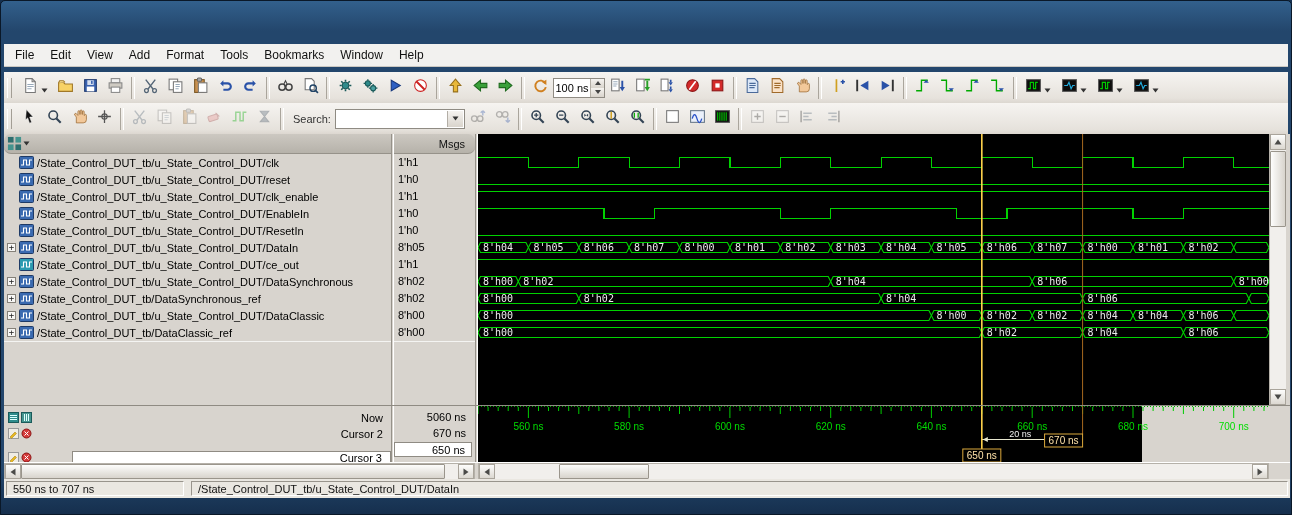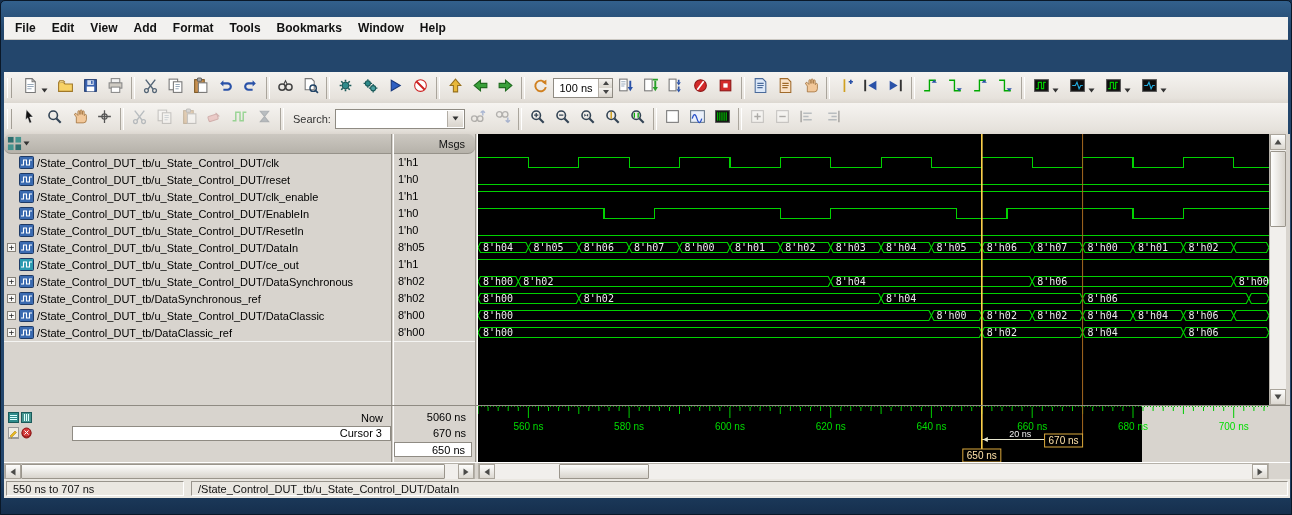--- a/index.html
+++ b/index.html
@@ -11,22 +11,22 @@
     background:linear-gradient(180deg,#ddebf9 0%,#bad4ec 40%,#9dbedf 50%,#b4cde8 100%);
     border-bottom:1px solid #6b8cae;border-radius:4px 4px 0 0;}
   .title-icon{margin-left:6px;display:flex;}
   .title-text{margin-left:5px;font-size:12px;color:#111;}
   .win-controls{margin-left:auto;display:flex;align-self:flex-start;padding-right:6px;}
   .winbtn{width:30px;height:19px;margin-left:1px;display:flex;align-items:center;justify-content:center;
     background:linear-gradient(180deg,#fdfefe,#d6e2ef 45%,#b8cbdf 50%,#cfdeee);
     border:1px solid #5a7894;border-top:none;border-radius:0 0 4px 4px;box-sizing:border-box;}
   .winbtn.close{width:46px;background:linear-gradient(180deg,#f3b8ab,#e08a77 45%,#ce5038 50%,#df8470);border-color:#7e2d1e;}
   
-  #menubar{position:absolute;left:3px;top:16px;right:3px;height:22px;background:#f2f1ef;
-    border-bottom:1px solid #cbc8c2;display:flex;align-items:center;padding-left:3px;font-weight:bold;}
+  #menubar{position:absolute;left:3px;top:43px;right:3px;height:22px;background:#f2f1ef;
+    border-bottom:1px solid #cbc8c2;display:flex;align-items:center;padding-left:3px;}
   .menu-item{font-size:12px;color:#111;padding:3px 8px;}
   
   #paneheader{position:absolute;left:3px;top:50px;right:3px;height:21px;display:flex;align-items:center;
     background:linear-gradient(180deg,#fbfaf9,#e3dfd9);border-bottom:1px solid #b3afa7;}
   .pane-icon{margin-left:4px;display:flex;}
   .pane-title{font-size:12px;margin-left:5px;color:#222;}
   .pane-grip{position:absolute;left:50%;top:9px;transform:translateX(-50%);width:70px;height:4px;
     background:repeating-linear-gradient(90deg,#aba69d 0 2px,transparent 2px 5px);}
   .pane-btns{margin-left:auto;display:flex;padding-right:5px;gap:2px;}
   .pane-btn{width:16px;height:15px;border:1px solid #a9a59d;background:linear-gradient(#f8f7f6,#dedad3);
@@ -41,21 +41,21 @@
   .tb-btn{width:25px;height:25px;display:flex;align-items:center;justify-content:center;box-sizing:border-box;
     border:1px solid transparent;border-radius:2px;flex:none;}
   .tb-btn.has-dd{width:36px;gap:2px;}
   .tb-btn.disabled{opacity:.35;}
   .tb-label{font-size:11px;color:#333;margin:0 4px 0 6px;}
   .combo{width:130px;height:20px;background:#fff;border:1px solid #8f8b83;position:relative;box-sizing:border-box;flex:none;}
   .combo input{position:absolute;inset:0;border:none;outline:none;font:11px "Liberation Sans",sans-serif;
     padding:0 18px 0 4px;background:transparent;}
   .combo-arrow{position:absolute;right:1px;top:1px;width:15px;bottom:1px;background:linear-gradient(#f5f3f0,#d9d4cc);
     border-left:1px solid #b3aea6;display:flex;align-items:center;justify-content:center;}
-  .spin{width:60px;height:20px;background:#fff;border:1px solid #8f8b83;box-sizing:border-box;display:flex;align-items:center;flex:none;}
+  .spin{width:52px;height:20px;background:#fff;border:1px solid #8f8b83;box-sizing:border-box;display:flex;align-items:center;flex:none;}
   .spin-val{flex:1;text-align:center;font-size:11px;}
   .spin-arrows{width:13px;height:100%;display:flex;flex-direction:column;border-left:1px solid #b3aea6;}
   .spin-btn{flex:1;display:flex;align-items:center;justify-content:center;background:linear-gradient(#f5f3f0,#d9d4cc);}
   
   #main{position:absolute;left:3px;top:133px;width:1286px;height:271px;background:#d8d4ce;overflow:hidden;}
   #tree-header{position:absolute;left:0;top:0;width:471px;height:20px;box-sizing:border-box;
     background:linear-gradient(#ccc8c1,#b6b2aa);border-bottom:1px solid #96928a;display:flex;align-items:center;border-radius:7px;}
   #tree-opt{margin-left:3px;display:flex;align-items:center;gap:1px;}
   #msgs-label{position:absolute;right:10px;font-size:11px;color:#111;}
   #names-rows{position:absolute;left:0;top:20px;width:387px;height:190px;overflow:hidden;}
@@ -842,21 +842,21 @@
                 <path d="M2 9l5-5 1.5 1.5-5 5z" fill="#e8b820" stroke="#a07810" stroke-width=".5"></path>
               </svg></span>
             <span><svg width="11" height="11" viewBox="0 0 11 11">
                 <circle cx="5.5" cy="5.5" r="4.5" fill="#d43a3a" stroke="#8c1616"></circle>
                 <path d="M3.5 3.5l4 4M7.5 3.5l-4 4" stroke="#fff"></path>
               </svg></span>
           </span>
           <span class="cur-label">Cursor 2</span>
         </div>
         <div class="cur-val" style="top: 20px;">670 ns</div>
-        <div class="cur-row selected" style="top: 19px; gap: 10px;">
+        <div class="cur-row selected" style="top: 44px; gap: 10px;">
           <span class="cur-icons">
             <span><svg width="11" height="11" viewBox="0 0 11 11">
                 <rect x="0.5" y="0.5" width="10" height="10" fill="#efece4" stroke="#999"></rect>
                 <path d="M2 9l5-5 1.5 1.5-5 5z" fill="#e8b820" stroke="#a07810" stroke-width=".5"></path>
               </svg></span>
             <span><svg width="11" height="11" viewBox="0 0 11 11">
                 <circle cx="5.5" cy="5.5" r="4.5" fill="#d43a3a" stroke="#8c1616"></circle>
                 <path d="M3.5 3.5l4 4M7.5 3.5l-4 4" stroke="#fff"></path>
               </svg></span>
           </span>

